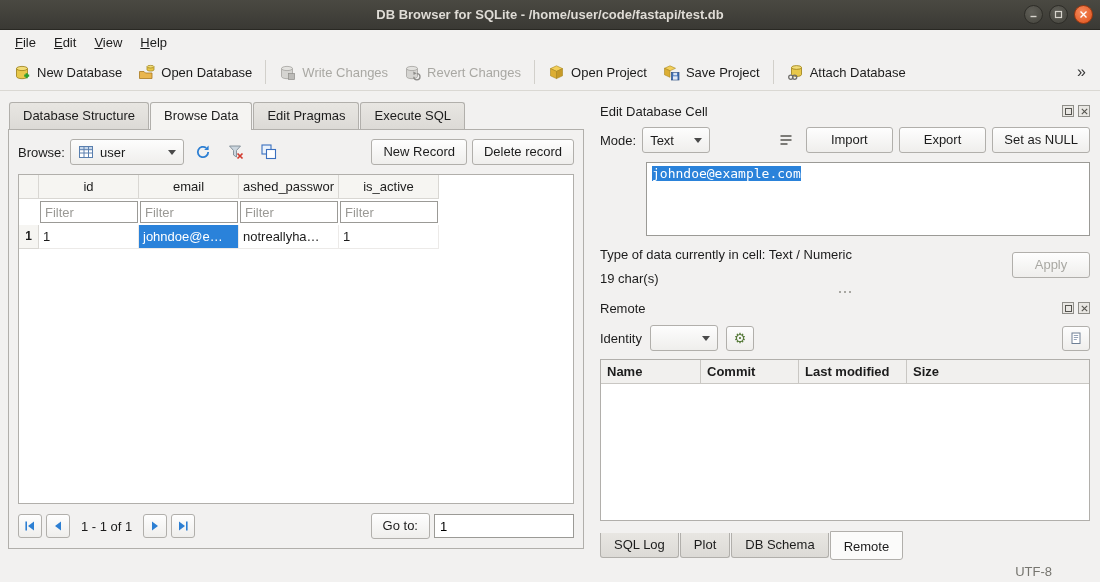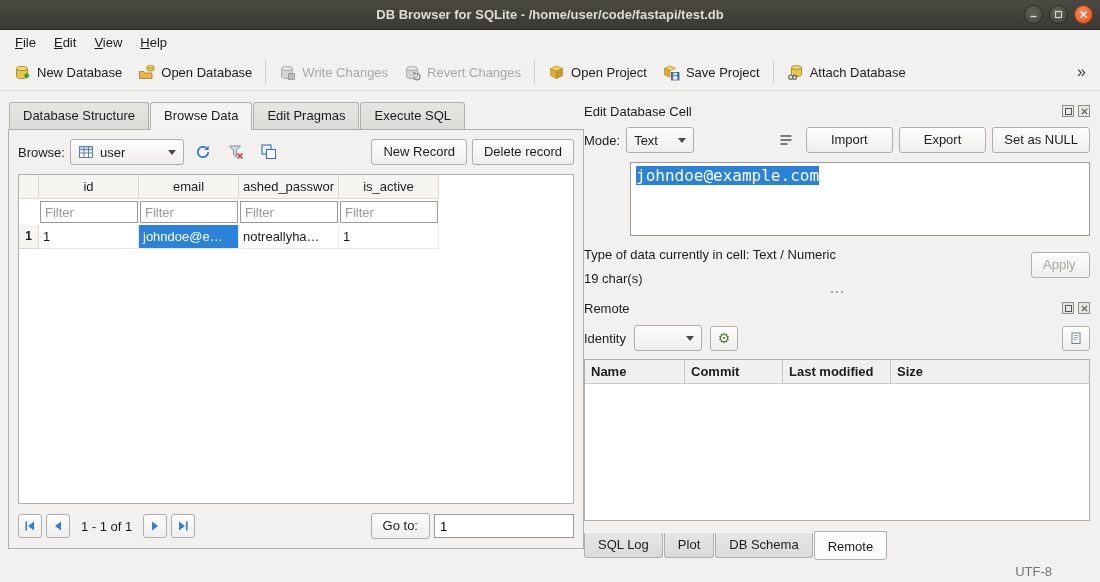--- a/index.html
+++ b/index.html
@@ -40,21 +40,21 @@
     height:37px; flex:0 0 37px; display:flex; align-items:center;
     padding:0 6px; background:#f2f1f0; border-bottom:1px solid #dad8d3;
   }
   .tool-btn { display:flex; align-items:center; gap:6px; padding:6px 8px; border-radius:3px; white-space:nowrap; }
   .tool-btn.disabled { color:#a9a8a3; }
   .tool-sep { width:1px; height:24px; background:#d2d0cb; margin:0 5px; flex:0 0 1px; }
   .tool-overflow { margin-left:auto; font-size:16px; color:#3a3a3a; padding:0 8px; }
   .tool-btn svg { flex:0 0 auto; }
 
   
-  .main { flex:1; display:flex; padding:10px 8px 0 8px; min-height:0; }
+  .main { flex:1; display:flex; padding:10px 8px 0 8px; gap:16px; min-height:0; }
 
   
   .left-col { width:576px; flex:0 0 576px; display:flex; flex-direction:column; min-height:0; }
   .tabbar { display:flex; align-items:flex-end; height:28px; flex:0 0 28px; padding-left:1px; }
   .tab {
     padding:5px 13px 6px; margin-right:1px; position:relative;
     background:linear-gradient(#e8e6e2,#dcdad6);
     border:1px solid #b1afab; border-bottom:none;
     border-top-left-radius:3px; border-top-right-radius:3px;
     white-space:nowrap;
@@ -123,28 +123,28 @@
   .dock-icons { display:flex; gap:4px; }
   .dock-icon {
     width:12px; height:12px; border:1px solid #8f8e89; background:#e9e7e3;
     display:flex; align-items:center; justify-content:center; font-size:8px; color:#55544f; line-height:1;
   }
   .mode-row { display:flex; align-items:center; gap:6px; margin:2px 0 9px; flex:0 0 auto; }
   .combo.small { min-width:68px; }
   .mode-gap { flex:1; }
   .cell-editor {
     margin-left:46px; height:74px; flex:0 0 74px; border:1px solid #9b9a96; background:#fff;
-    padding:3px 5px; font-family:"DejaVu Sans Mono", monospace; font-size:16px;
+    padding:3px 5px; font-family:"DejaVu Sans Mono", monospace; font-size:13px;
     overflow:hidden; margin-bottom:11px;
   }
   .selected-text { background:#2a82da; color:#fff; }
   .info-row { display:flex; flex:0 0 auto; }
   .info-texts { flex:1; }
   .type-text { margin-bottom:9px; }
-  .apply-btn { align-self:flex-start; margin-top:5px; width:59px; text-align:left; color:#a9a8a3; }
+  .apply-btn { align-self:flex-start; margin-top:5px; width:78px; text-align:center; color:#a9a8a3; }
   .splitter { height:12px; flex:0 0 12px; display:flex; align-items:center; justify-content:center; gap:3px; }
   .splitter .dot { width:2px; height:2px; border-radius:50%; background:#8f8e89; }
 
   .identity-row { display:flex; align-items:center; gap:8px; margin:3px 0 8px; flex:0 0 auto; }
   .gear-btn { width:28px; height:25px; border:1px solid #b1afab; border-radius:3px; background:linear-gradient(#fdfdfd,#efeeec); display:flex; align-items:center; justify-content:center; }
   .gear-glyph { font-family:"DejaVu Sans", sans-serif; font-size:14px; color:#567a3a; line-height:1; }
   .identity-gap { flex:1; }
 
   .remote-table { flex:1; border:1px solid #b1afab; background:#fff; display:flex; flex-direction:column; min-height:0; margin-bottom:12px; }
   .remote-head { display:flex; background:#f1f0ee; border-bottom:1px solid #c9c7c3; flex:0 0 auto; }

